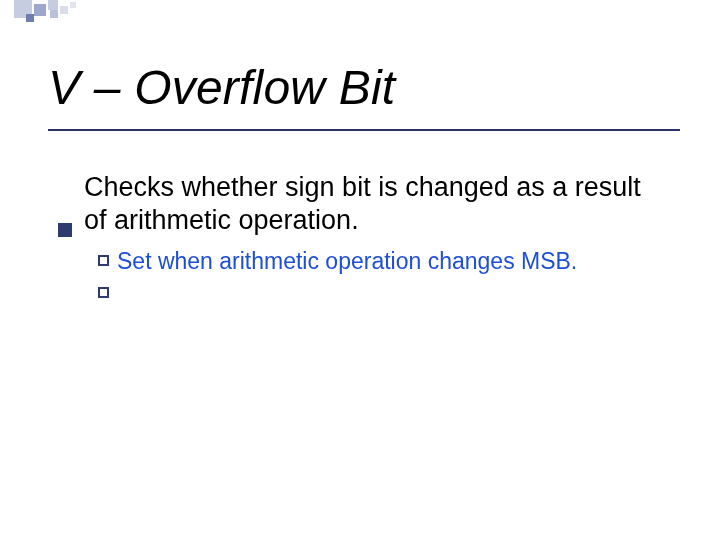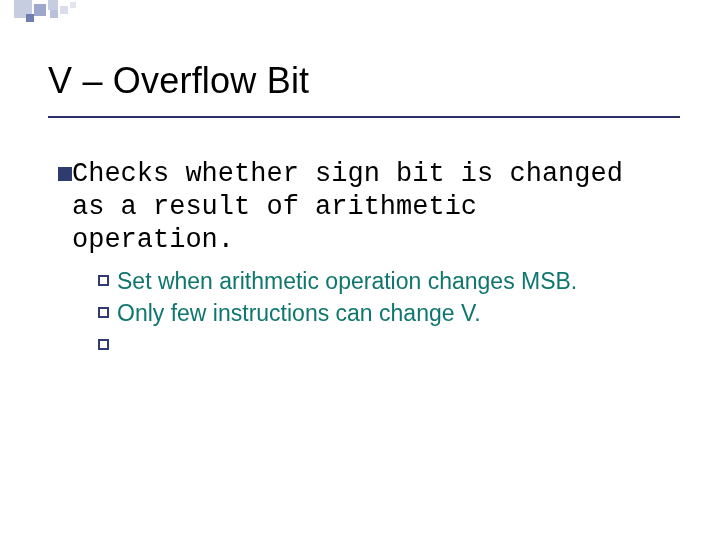--- a/index.html
+++ b/index.html
@@ -25,39 +25,40 @@
   .sq5 { left: 50px; top: 10px; width: 8px; height: 8px; background: #b9c0da; }
   .sq6 { left: 60px; top: 6px; width: 8px; height: 8px; background: #d8dceb; }
   .sq7 { left: 70px; top: 2px; width: 6px; height: 6px; background: #e2e5f0; }
   .slide {
     position: absolute;
     top: 60px;
     left: 48px;
     right: 40px;
   }
   .title {
-    font-size: 36px;
+    font-size: 48px;
     font-weight: 400;
     color: #000;
     letter-spacing: 0.2px;
+    font-style: italic;
   }
   .rule {
     border: none;
     border-top: 2px solid #2b2f6a;
     margin-top: 14px;
     width: 100%;
   }
   .body-content {
     margin-top: 40px;
     margin-left: 10px;
   }
   .lvl1 {
     display: flex;
-    align-items: flex-start;
-    font-family: Liberation Mono, monospace;
+    align-items: flex-end;
+    gap: 12px;
   }
   .bullet-sq {
     width: 14px;
     height: 14px;
     background: #2f3a6e;
     flex: 0 0 auto;
     margin-top: 9px;
   }
   .lvl1-text {
     font-size: 27px;
@@ -78,21 +79,21 @@
   .bullet-open {
     width: 11px;
     height: 11px;
     border: 2px solid #2f3a6e;
     background: #fff;
     flex: 0 0 auto;
     margin-top: 8px;
   }
   .lvl2-text {
     font-size: 23px;
-    color: #0f766e;
+    color: #1d4ed8;
     line-height: 1.3;
   }
 </style>
 </head>
 <body>
 
 <div class="deco">
   <span class="sq sq1"></span>
   <span class="sq sq2"></span>
   <span class="sq sq3"></span>
@@ -112,20 +113,16 @@
       <span class="lvl1-text">Checks whether sign bit is changed as a result of arithmetic operation.</span>
     </div>
 
     <div class="lvl2-group">
       <div class="lvl2">
         <span class="bullet-open"></span>
         <span class="lvl2-text">Set when arithmetic operation changes MSB.</span>
       </div>
       <div class="lvl2">
         <span class="bullet-open"></span>
-        <span class="lvl2-text">Only few instructions can change V.</span>
-      </div>
-      <div class="lvl2">
-        <span class="bullet-open"></span>
       </div>
     </div>
   </div>
 </div>
 
 </body></html>

